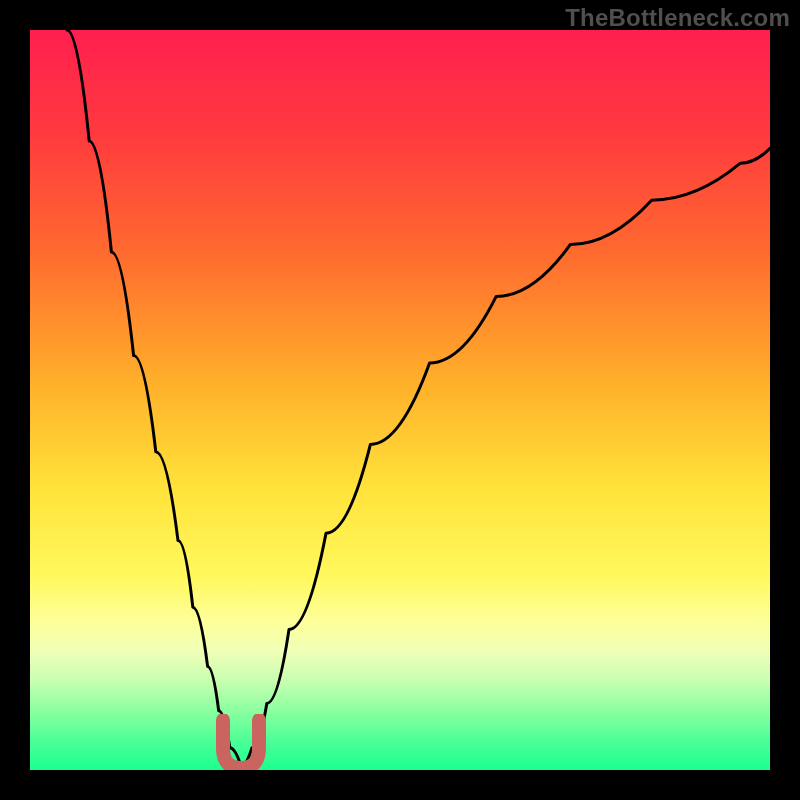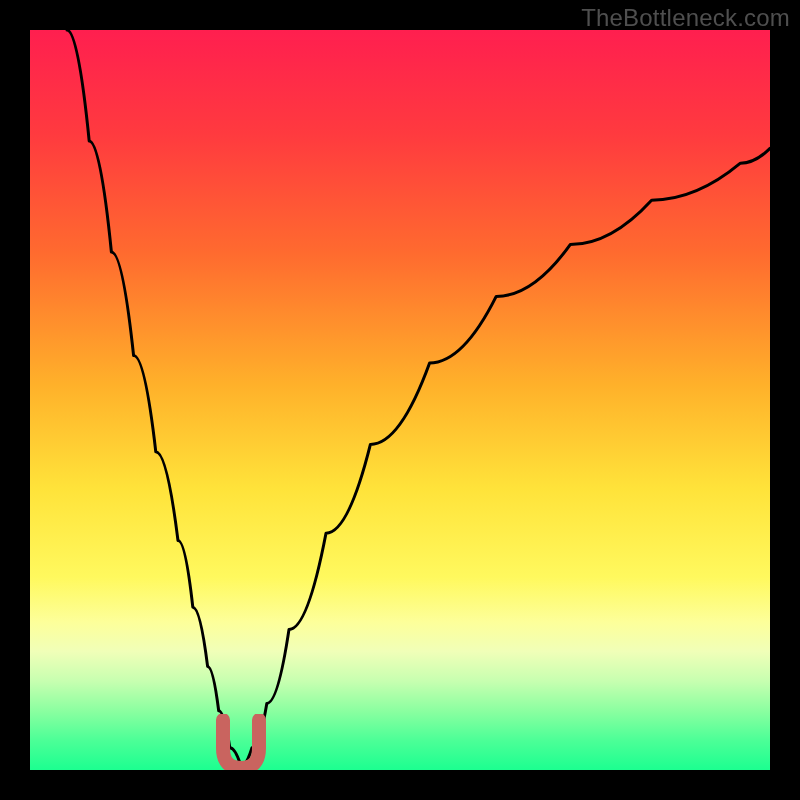--- a/index.html
+++ b/index.html
@@ -22,21 +22,21 @@
   .gradient {
     position: absolute;
     left: 0; top: 0; width: 100%; height: 100%;
   }
   .watermark {
     position: absolute;
     top: 4px;
     right: 10px;
     color: #4f4f4f;
     font-size: 24px;
-    font-weight: 400;
+    font-weight: 700;
     letter-spacing: 0.2px;
     z-index: 50;
   }
   svg.curve {
     position: absolute;
     left: 0; top: 0;
     width: 100%; height: 100%;
     z-index: 10;
   }
   .marker {

